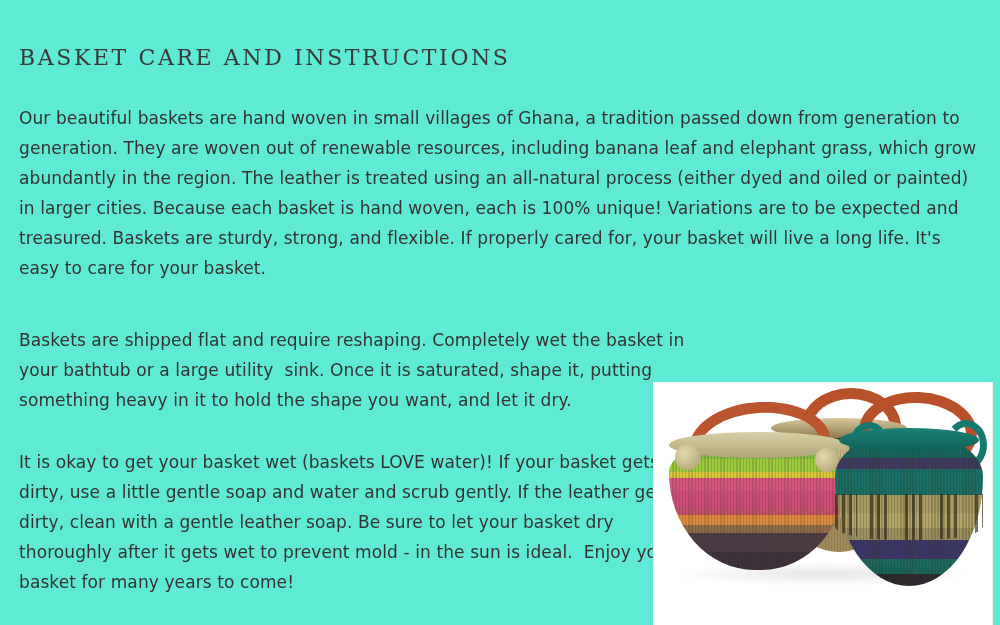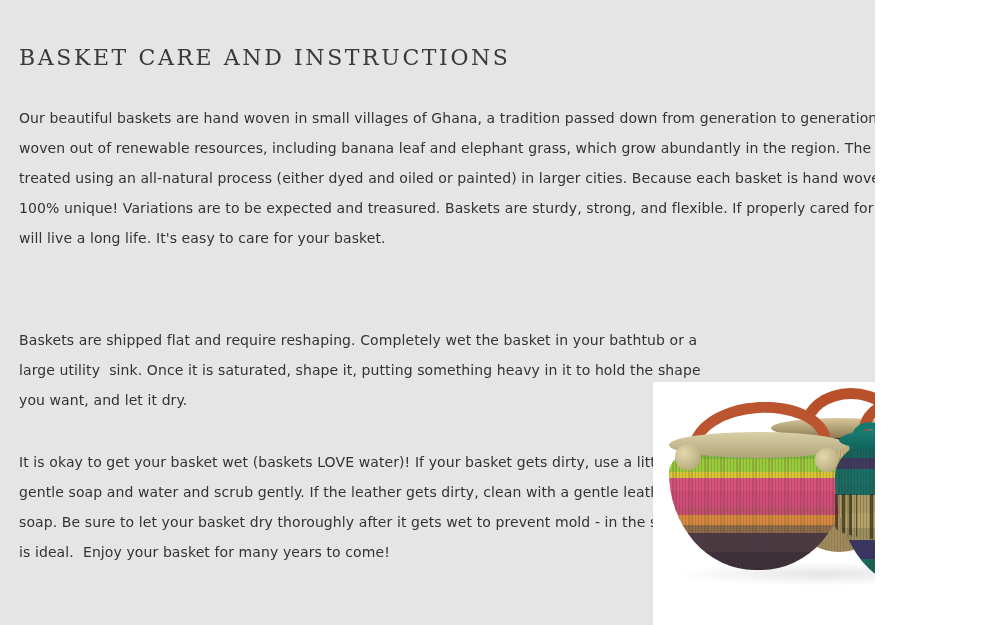--- a/index.html
+++ b/index.html
@@ -2,23 +2,23 @@
 <html><head>
 <meta charset="utf-8">
 <style>
   html, body {
     margin: 0;
     padding: 0;
     background: #ffffff;
   }
   .page {
     position: relative;
-    width: 875px;
+    width: 1000px;
     height: 625px;
-    background: #e5e5e5;
+    background: #5eead4;
     overflow: hidden;
     font-family: "DejaVu Sans", sans-serif;
   }
 
   
   .doc-title {
     position: absolute;
     left: 19px;
     top: 30px;
     font-family: "DejaVu Serif", serif;
@@ -28,21 +28,21 @@
     color: #3a3a3a;
     white-space: nowrap;
     line-height: 1.2;
   }
 
   
   .para {
     position: absolute;
     color: #333333;
     font-family: "DejaVu Sans", sans-serif;
-    font-size: 14px;
+    font-size: 17px;
     line-height: 30px;
     letter-spacing: 0.1px;
     white-space: pre-wrap;
     text-align: left;
     margin-top: 9px;
   }
   .para-intro {
     left: 19px;
     top: 94px;
     width: 958px;

